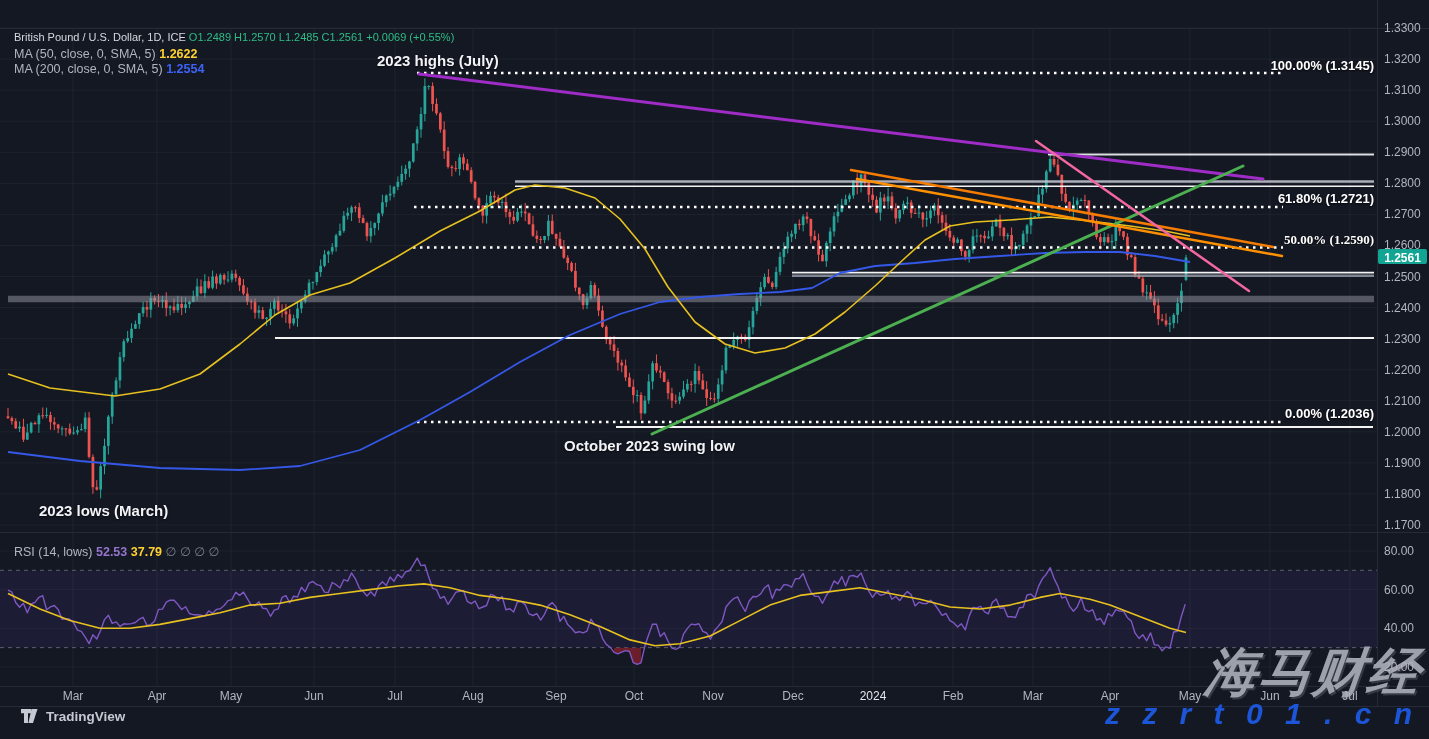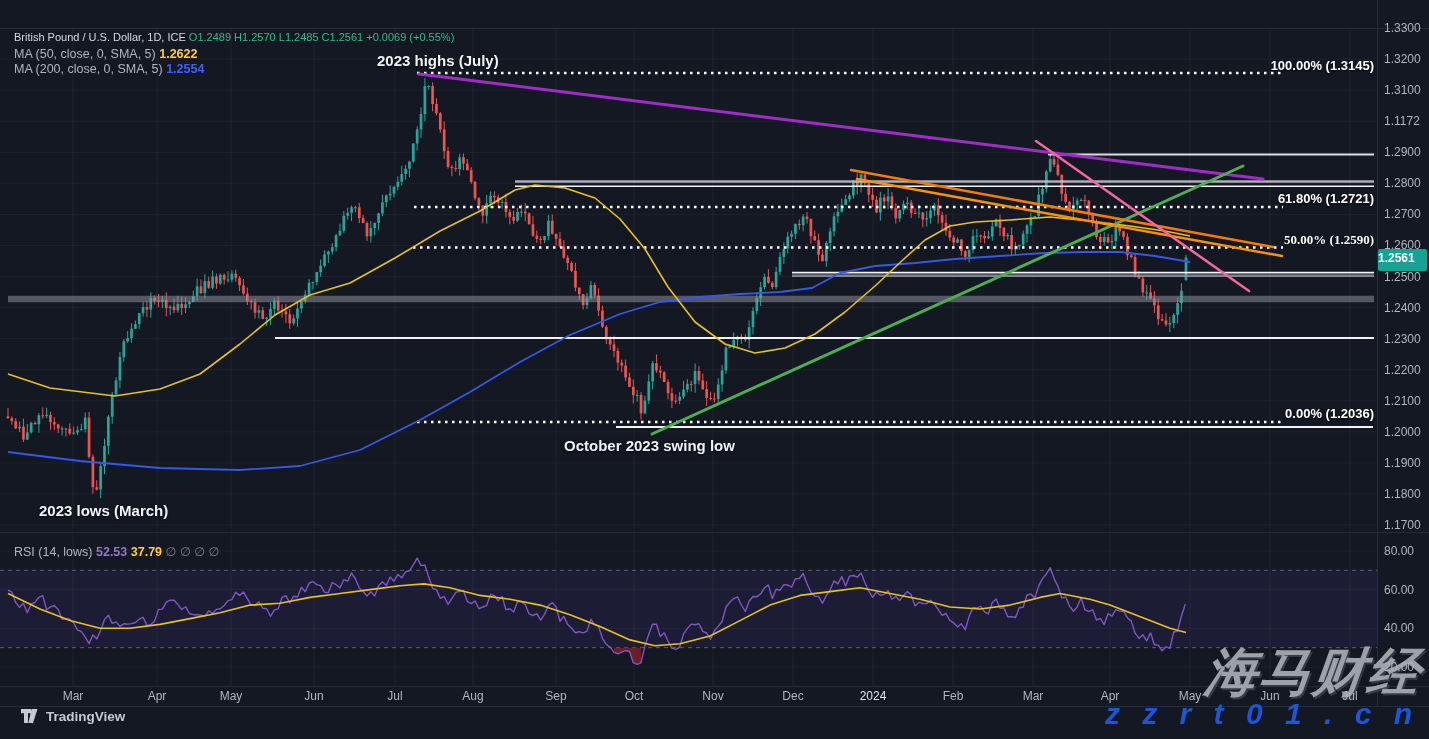--- a/index.html
+++ b/index.html
@@ -12,22 +12,22 @@
   .leg1 .ohlc{color:#2dbd85;}
   .leg2{left:14px;top:47px;font-size:12.5px;color:#b2b5be;}
   .leg3{left:14px;top:62px;font-size:12.5px;color:#b2b5be;}
   .v-yel{color:#ffd02f;font-weight:700;}
   .v-blu{color:#3d63f5;font-weight:700;}
   .anno{font-size:15px;font-weight:700;color:#f2f3f7;text-shadow:0 1px 2px rgba(0,0,0,.7);}
   .fiblab{font-size:13px;font-weight:700;color:#ffffff;text-align:right;text-shadow:0 1px 2px rgba(0,0,0,.8);}
   .ptick{font-size:12px;color:#b2b5be;left:1384px;}
   .ttick{font-size:12px;color:#b2b5be;top:689px;transform:translateX(-50%);}
   .ttick.major{color:#e4e6ec;}
-  .badge{left:1378px;width:49px;height:22px;background:#12a594;color:#fff;font-size:12px;
-         font-weight:700;line-height:18px;border-radius:2px;}
+  .badge{left:1378px;width:49px;height:15px;background:#12a594;color:#fff;font-size:12px;
+         font-weight:700;text-align:center;line-height:18px;border-radius:2px;}
   .rsileg{left:14px;top:544px;font-size:12.5px;color:#b2b5be;}
   .rsi-p{color:#9575cd;font-weight:700;}
   .rsi-y{color:#ffd02f;font-weight:700;}
   .rsi-e{color:#787b86;}
   .wm-cn{right:8px;top:638px;font-size:52px;font-weight:700;font-style:italic;color:#a9adb8;
          opacity:.92;letter-spacing:2px;transform:skewX(-6deg);
          text-shadow:2px 2px 0 #3a3d46;}
   .wm-url{right:10px;top:697px;font-size:30px;font-weight:700;font-style:italic;color:#1d55d8;
           letter-spacing:7px;}
   .tvlogo{left:21px;top:709px;display:flex;align-items:center;gap:8px;color:#c6c9d2;
@@ -755,21 +755,21 @@
   <div class="ov tvlogo">
     <svg width="17" height="15" viewBox="0 0 17 15">
       <path d="M0 0 h10 v4.2 h-3 V14 H3 V4.2 H0 Z" fill="#c6c9d2"></path>
       <path d="M10.5 0 h6 L12 14 h-4.6 Z" fill="#c6c9d2"></path>
     </svg>
     <span>TradingView</span>
   </div>
 <div class="ov ptick" style="top: 21px;">1.3300</div>
     <div class="ov ptick" style="top: 52.0625px;">1.3200</div>
     <div class="ov ptick" style="top: 83.125px;">1.3100</div>
-    <div class="ov ptick" style="top: 114.188px;">1.1172</div>
+    <div class="ov ptick" style="top: 114.188px;">1.3000</div>
     <div class="ov ptick" style="top: 145.25px;">1.2900</div>
     <div class="ov ptick" style="top: 176.312px;">1.2800</div>
     <div class="ov ptick" style="top: 207.375px;">1.2700</div>
     <div class="ov ptick" style="top: 238.438px;">1.2600</div>
     <div class="ov ptick" style="top: 269.5px;">1.2500</div>
     <div class="ov ptick" style="top: 300.562px;">1.2400</div>
     <div class="ov ptick" style="top: 331.625px;">1.2300</div>
     <div class="ov ptick" style="top: 362.688px;">1.2200</div>
     <div class="ov ptick" style="top: 393.75px;">1.2100</div>
     <div class="ov ptick" style="top: 424.812px;">1.2000</div>

